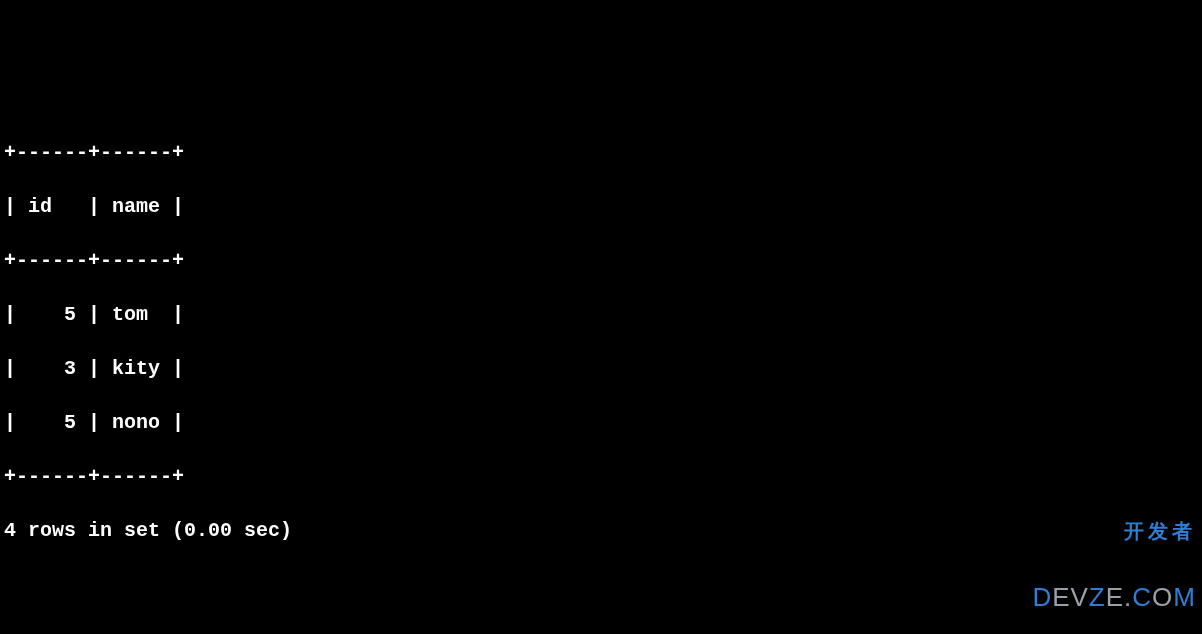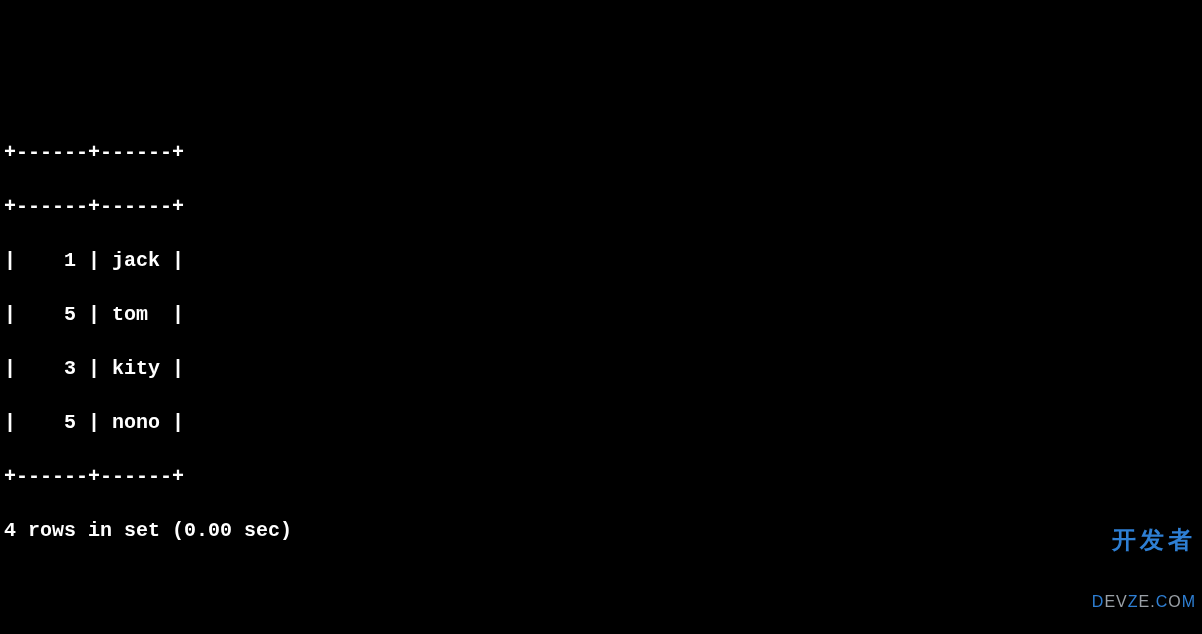--- a/index.html
+++ b/index.html
@@ -28,44 +28,44 @@
       position: absolute;
       right: 6px;
       bottom: 2px;
       text-align: right;
       font-family: sans-serif;
       font-weight: normal;
       line-height: 1.05;
     }
     .wm-top {
       color: #2e7fd4;
-      font-size: 24px;
+      font-size: 20px;
       letter-spacing: 4px;
       font-weight: bold;
     }
     .wm-bottom {
-      font-size: 16px;
+      font-size: 26px;
       letter-spacing: 1px;
     }
     .wm-bottom span {
       color: #2e7fd4;
     }
     .wm-bottom .gray {
       color: #9aa0a6;
     }
   </style>
 </head>
 <body>
 
 
 
 <div>
 <div class="line">+------+------+</div>
+<div class="line">| id   | name |</div>
 <div class="line">+------+------+</div>
-<div class="line">|    1 | jack |</div>
 <div class="line">|    5 | tom  |</div>
 <div class="line">|    3 | kity |</div>
 <div class="line">|    5 | nono |</div>
 <div class="line">+------+------+</div>
 <div class="line">4 rows in set (0.00 sec)</div>
 
 
 
 
 

